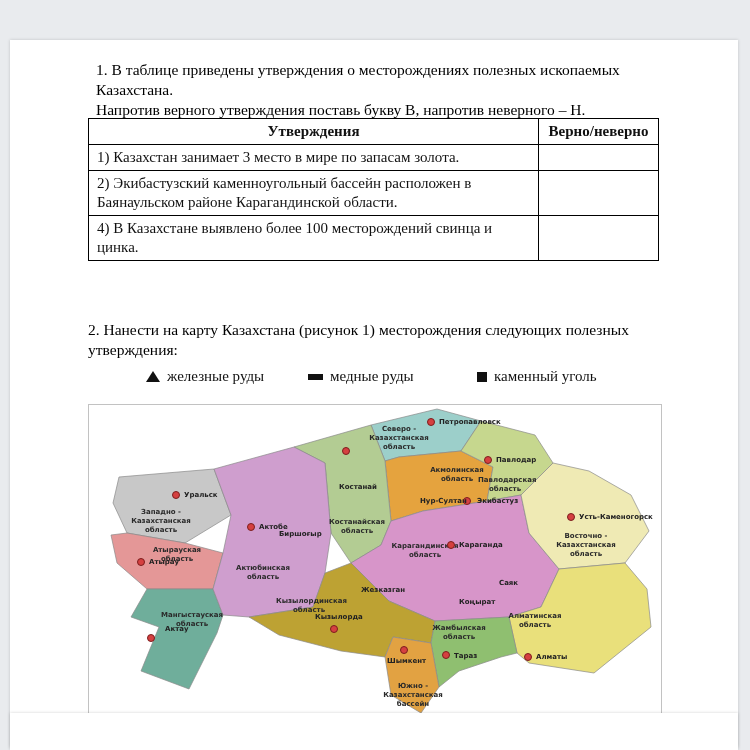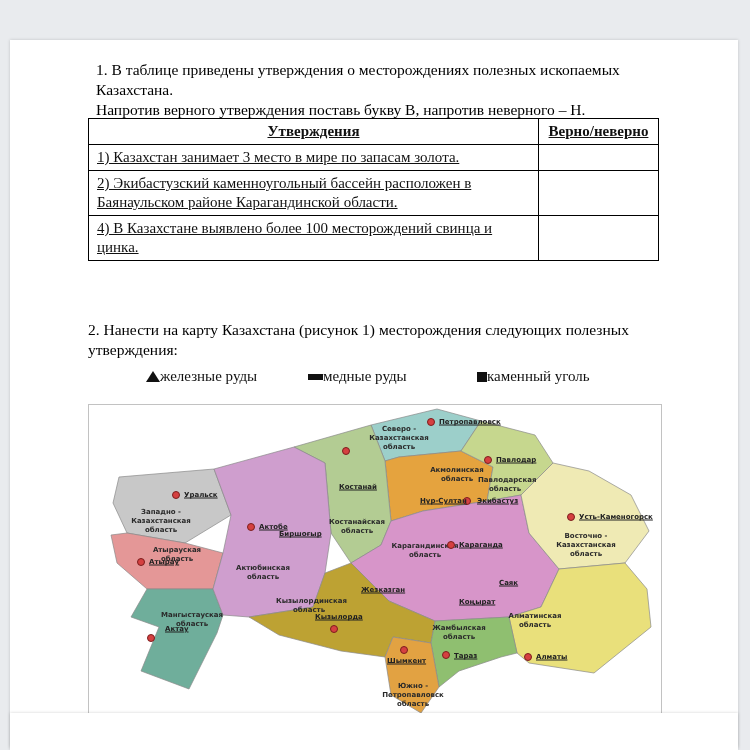--- a/index.html
+++ b/index.html
@@ -8,39 +8,39 @@
   .page { position:absolute; left:10px; width:728px; background:#fff; box-shadow:0 0 3px rgba(0,0,0,.18); }
   .page1 { top:0; height:707px;margin-top:40px; }
   .page2 { top:713px; height:37px; }
   .abs { position:absolute; }
 
   .para { font-size:15.5px; line-height:20px; color:#000; }
   .p1 { left:86px; top:20px; width:575px; }
   .p2 { left:78px; top:280px; width:575px; }
 
   table.tt { position:absolute; left:78px; top:78px; width:570px; border-collapse:collapse; table-layout:fixed; }
-  table.tt th, table.tt td { border:1px solid #000; font-size:15px; line-height:19px; padding:3px 8px; vertical-align:middle;text-decoration:underline; }
+  table.tt th, table.tt td { border:1px solid #000; font-size:15px; line-height:19px; padding:3px 8px; vertical-align:middle; }
   table.tt th { font-weight:bold; text-align:center; }
   td.stmt { text-align:left; }
   td.ans { text-align:center; }
 
   .legend { position:absolute; left:78px; top:328px; width:572px; height:18px; }
-  .legend-item { position:absolute; display:flex; align-items:center; font-size:15px; }
+  .legend-item { position:absolute; display:flex; align-items:center; gap:7px; font-size:15px; }
   .sym-triangle { width:0; height:0; border-left:7px solid transparent; border-right:7px solid transparent; border-bottom:11px solid #111; }
   .sym-dash { width:15px; height:6px; background:#111; }
   .sym-square { width:10px; height:10px; background:#111; }
 
   .mapbox { position:absolute; left:78px; top:364px; width:574px; height:327px; border:1px solid #c2c2c2; background:#fff; }
   .mapbox svg { position:absolute; left:0; top:0; }
   .mapbox polygon { stroke:#8a8a8a; stroke-width:0.7; stroke-linejoin:round; }
 
   .mlabel { position:absolute; transform:translate(-50%,-50%); text-align:center;
             font:600 7px/1.25 "DejaVu Sans", sans-serif; color:#2a2a2a; }
   .clabel { position:absolute; transform:translateY(-50%); font:600 7px/1 "DejaVu Sans", sans-serif;
-            color:#222; white-space:nowrap;text-decoration:underline; }
+            color:#222; white-space:nowrap; }
   .dot { position:absolute; width:8px; height:8px; border-radius:50%; background:#d54040;
          border:1px solid #7c1d1d; transform:translate(-50%,-50%); }
 </style>
 </head>
 <body>
 
 <div class="page page1">
 
   <div class="abs para p1">
     <div>1. В таблице приведены утверждения о месторождениях полезных ископаемых Казахстана.</div>
@@ -118,21 +118,21 @@
     <div class="mlabel" style="left:268px; top:122px; width:56px">Костанайская область</div>
     <div class="mlabel" style="left:72px; top:116px; width:92px">Западно - Казахстанская область</div>
     <div class="mlabel" style="left:88px; top:150px; width:52px">Атырауская область</div>
     <div class="mlabel" style="left:103px; top:215px; width:66px">Мангыстауская область</div>
     <div class="mlabel" style="left:174px; top:168px; width:56px">Актюбинская область</div>
     <div class="mlabel" style="left:336px; top:146px; width:70px">Карагандинская область</div>
     <div class="mlabel" style="left:220px; top:201px; width:66px">Кызылординская область</div>
     <div class="mlabel" style="left:497px; top:140px; width:86px">Восточно - Казахстанская область</div>
     <div class="mlabel" style="left:446px; top:216px; width:56px">Алматинская область</div>
     <div class="mlabel" style="left:370px; top:228px; width:54px">Жамбылская область</div>
-    <div class="mlabel" style="left:324px; top:290px; width:70px">Южно - Петропавловск область</div>
+    <div class="mlabel" style="left:324px; top:290px; width:70px">Южно - Казахстанская бассейн</div>
 
     <div class="dot" style="left:342px; top:17px"></div>
     <div class="dot" style="left:257px; top:46px"></div>
     <div class="dot" style="left:399px; top:55px"></div>
     <div class="dot" style="left:87px; top:90px"></div>
     <div class="dot" style="left:378px; top:96px"></div>
     <div class="dot" style="left:482px; top:112px"></div>
     <div class="dot" style="left:162px; top:122px"></div>
     <div class="dot" style="left:362px; top:140px"></div>
     <div class="dot" style="left:52px; top:157px"></div>

